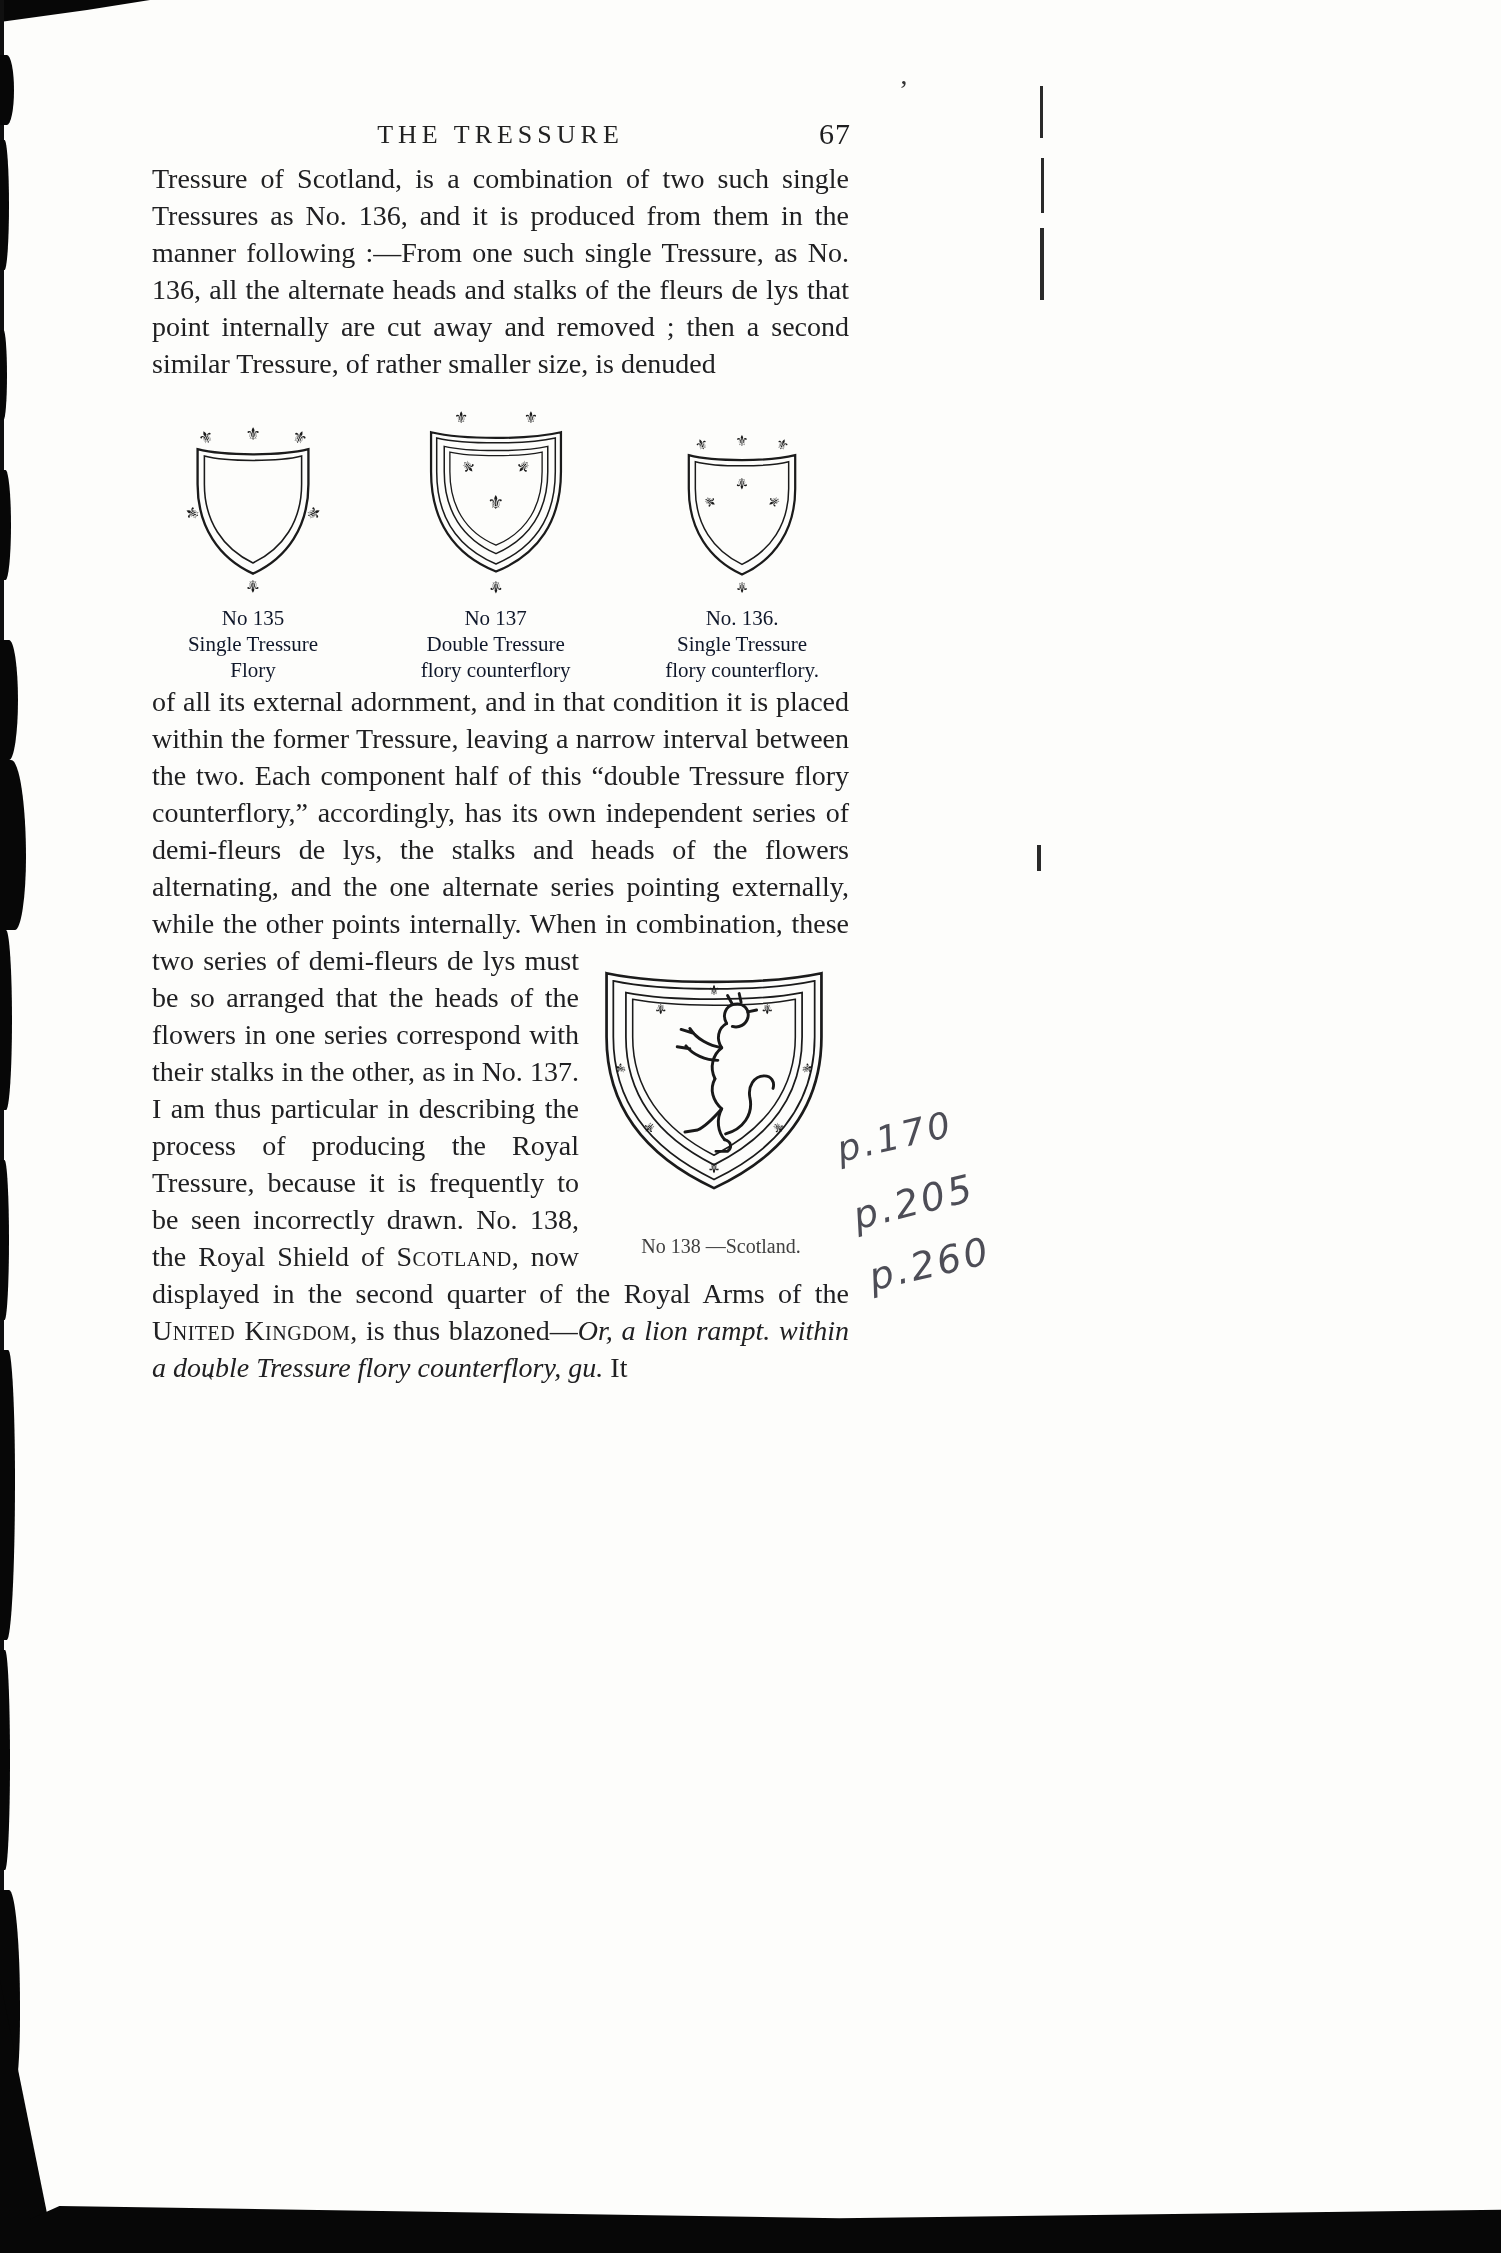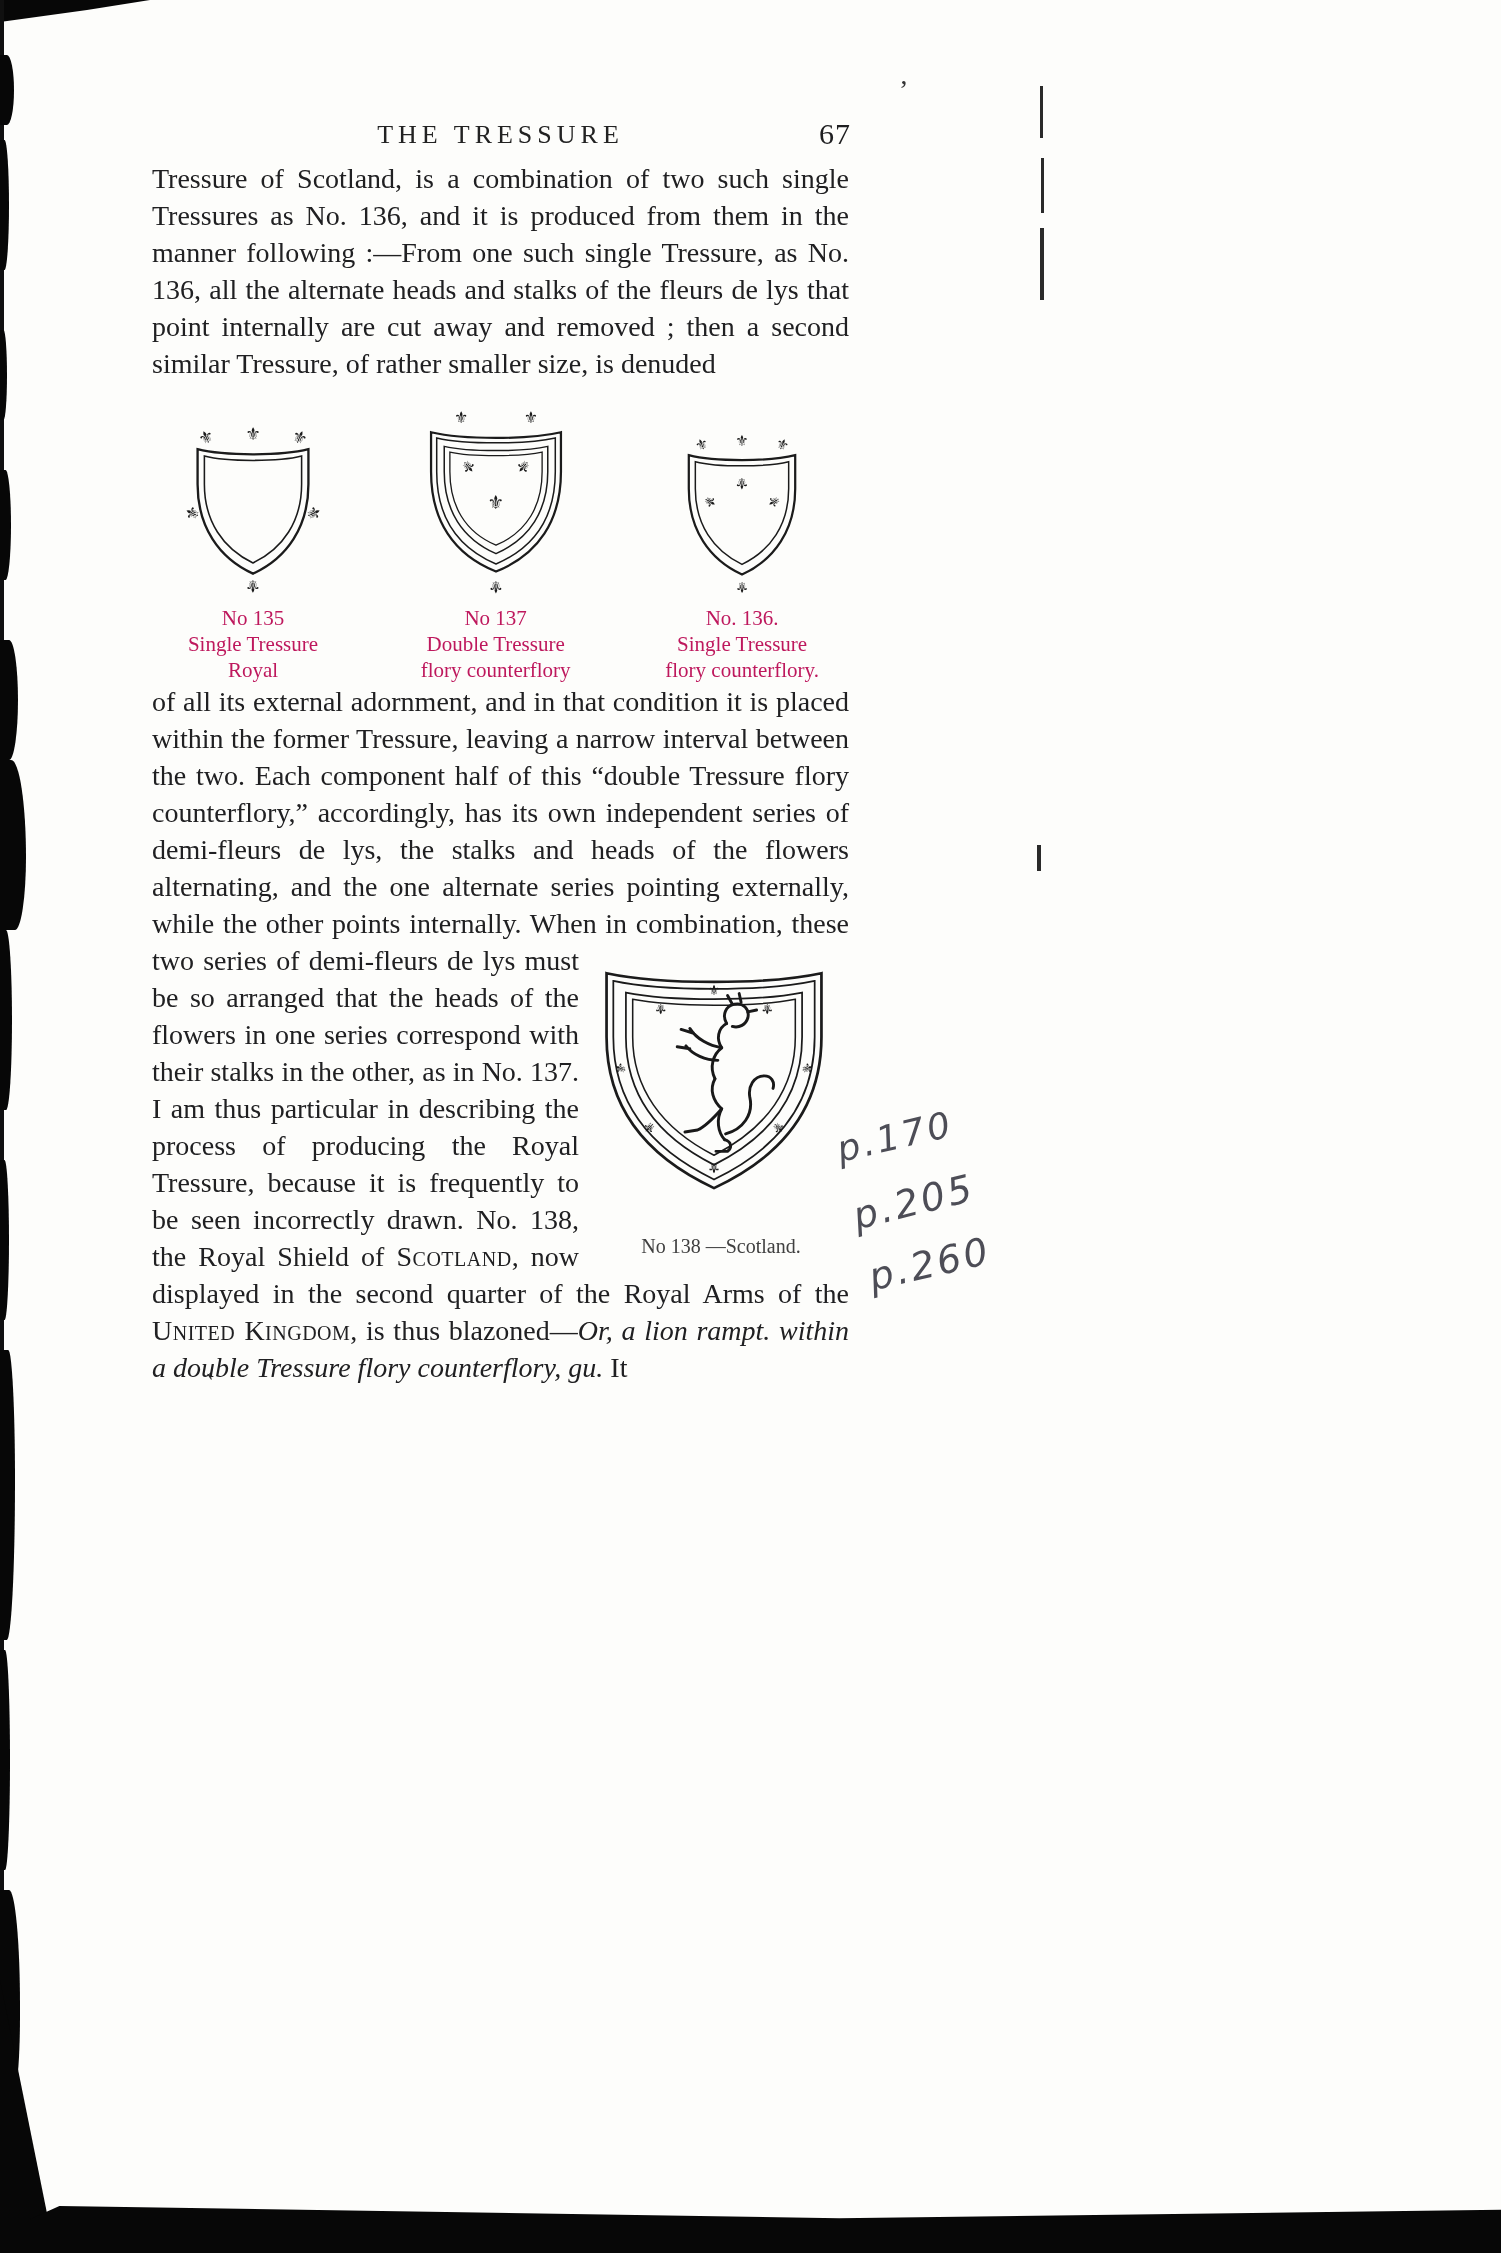--- a/index.html
+++ b/index.html
@@ -17,21 +17,21 @@
   .header { position:relative; height:40px; }
   .running-title { display:block; text-align:center; font-size:26px; letter-spacing:5px; color:#222; }
   .page-number { position:absolute; right:-2px; top:-3px; font-size:30px; letter-spacing:1px; }
 
   .body { font-size:28px; line-height:37px; text-align:justify; color:#202022; }
   .para1 { }
   .para2 { }
 
   .figure-row { display:flex; justify-content:space-between; align-items:flex-end; padding:22px 30px 0 28px; }
   .fig { display:flex; flex-direction:column; align-items:center; }
-  .figcap { margin-top:8px; font-size:21px; line-height:26px; text-align:center; color:#be185d; }
+  .figcap { margin-top:8px; font-size:21px; line-height:26px; text-align:center; color:#0f172a; }
   .figcap span { display:block; }
 
   .sc { font-variant:small-caps; letter-spacing:.5px;font-family:Liberation Serif, serif; }
   .it { font-style:italic; }
 
   .float-fig { float:right; width:256px; margin:6px 0 6px 14px; text-align:center; }
   .float-cap { display:block; margin-top:4px; font-size:20px; color:#404040; }
 
   .annotation {
     position:absolute; font-family:"DejaVu Sans", sans-serif; font-style:italic;
@@ -120,21 +120,21 @@
             <text class="fleur" font-size="18" text-anchor="middle" x="75" y="18">⚜</text>
             <text class="fleur" font-size="18" text-anchor="middle" x="123" y="22" transform="rotate(24 123 16)">⚜</text>
             <text class="fleur" font-size="18" text-anchor="middle" x="13" y="100" transform="rotate(-65 13 94)">⚜</text>
             <text class="fleur" font-size="18" text-anchor="middle" x="137" y="100" transform="rotate(65 137 94)">⚜</text>
             <text class="fleur" font-size="18" text-anchor="middle" x="75" y="176" transform="rotate(180 75 169)">⚜</text>
           </g>
         </svg>
         <div class="figcap">
           <span>No 135</span>
           <span>Single Tressure</span>
-          <span>Royal</span>
+          <span>Flory</span>
         </div>
       </div>
 
       <div class="fig">
         <svg width="160" height="193" viewBox="0 0 170 205">
           <g class="shield-stroke">
             <path d="M16,30 C50,38 120,38 154,30 L154,72 C154,124 130,160 85,178 C40,160 16,124 16,72 Z" stroke-width="2.4"></path>
             <path d="M22,36 C52,43 118,43 148,36 L148,72 C148,119 127,152 85,170 C43,152 22,119 22,72 Z" stroke-width="1.6"></path>
             <path d="M30,45 C55,51 115,51 140,45 L140,72 C140,113 121,143 85,159 C49,143 30,113 30,72 Z" stroke-width="1.6"></path>
             <path d="M36,51 C58,56 112,56 134,51 L134,72 C134,108 118,136 85,150 C52,136 36,108 36,72 Z" stroke-width="1.4"></path>

